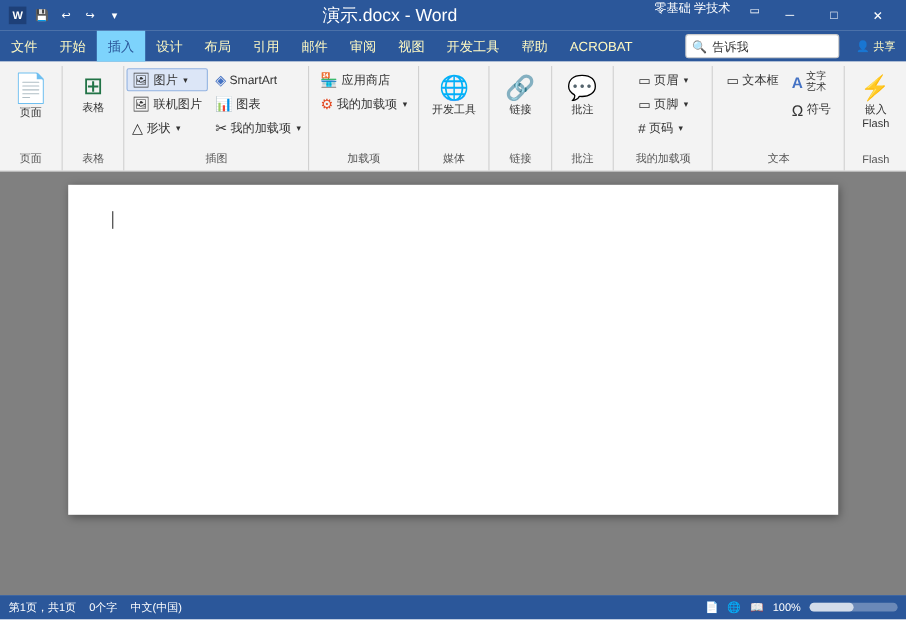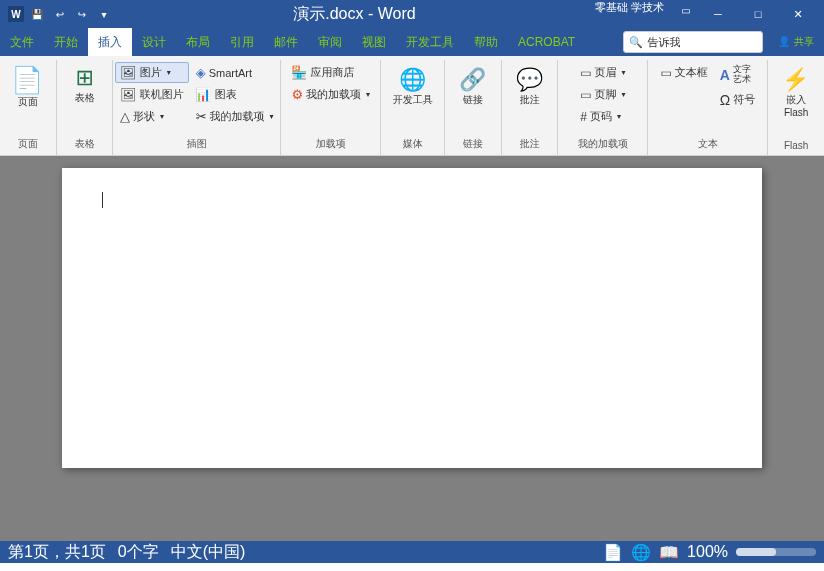--- a/index.html
+++ b/index.html
@@ -30,26 +30,26 @@
     .menu-bar {
       background: #2b579a;
       height: 28px;
       display: flex;
       align-items: stretch;
     }
     .menu-item {
       padding: 0 10px;
       display: flex;
       align-items: center;
-      color: #84cc16;
+      color: #fef9c3;
       font-size: 12px;
       cursor: pointer;
       white-space: nowrap;
     }
-    .menu-item.active { background: #ffffff; color: #2b579a; }
+    .menu-item.active { background: #7dd3fc; color: #2b579a; }
 
     
     .ribbon {
       background: #f3f3f3;
       border-bottom: 1px solid #d0d0d0;
       min-height: 100px;
       display: flex;
       flex-direction: column;
     }
     .ribbon-content {
@@ -149,21 +149,21 @@
     @keyframes blink { 0%,100%{opacity:1} 50%{opacity:0} }
 
     
     .status-bar {
       background: #2b579a;
       height: 22px;
       display: flex;
       align-items: center;
       padding: 0 8px;
       color: white;
-      font-size: 16px;
+      font-size: 10px;
       justify-content: space-between;
     }
 
     
     .dropdown-arrow { font-size: 8px; margin-left: 2px; }
 
     
     .tell-bar {
       display: flex;
       align-items: center;

